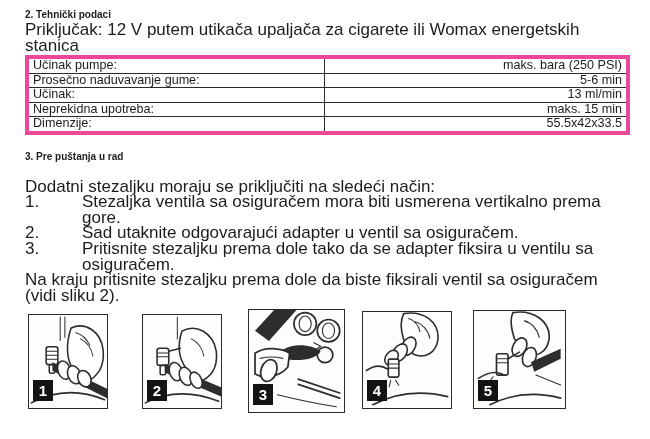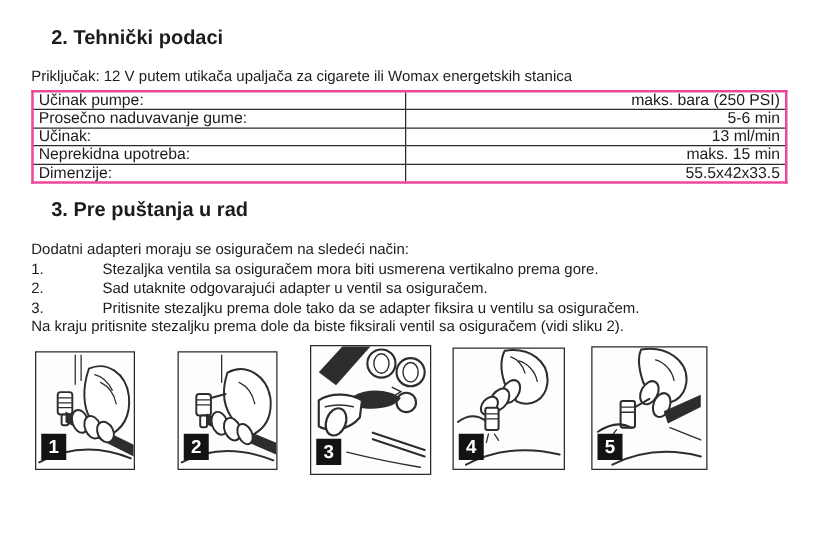--- a/index.html
+++ b/index.html
@@ -2,26 +2,26 @@
 <html><head>
 <meta charset="utf-8">
 <style>
   html,body { margin:0; padding:0; }
   body {
     width:650px; height:439px; overflow:hidden;
     background:#ffffff; color:#1c1c1c;
     font-family:"Liberation Sans", sans-serif;
   }
   .page { padding:7px 20px 0 25px; width:605px; }
-  .heading { font-size:16px; font-weight:bold; line-height:15px; margin:16px; }
-  .body-text { font-size:12px; line-height:15.6px; margin:0; }
+  .heading { font-size:10px; font-weight:bold; line-height:15px; margin:0; }
+  .body-text { font-size:17px; line-height:15.6px; margin:0; }
 
   table.specs {
     border-collapse:collapse; width:100%;
-    border:2px solid #ec4899; margin-top:2px;
+    border:4px solid #ec4899; margin-top:2px;
   }
   table.specs td {
     border:1px solid #2b2b2b;
     font-size:12.6px; line-height:13.5px;
     padding:0 4px; height:13.5px;
   }
   td.spec-label { width:49.5%; text-align:left; }
   td.spec-value { width:50.5%; text-align:right; }
 
   .sec3-heading { margin-top:14px; }
@@ -79,21 +79,21 @@
       </tr>
       <tr>
         <td class="spec-label">Dimenzije:</td>
         <td class="spec-value">55.5x42x33.5</td>
       </tr>
     </tbody>
   </table>
 
   <p class="heading sec3-heading">3. Pre puštanja u rad</p>
 
-  <p class="body-text para-gap">Dodatni adapteri moraju se osiguračem na sledeći način:</p>
+  <p class="body-text para-gap">Dodatni stezaljku moraju se priključiti na sledeći način:</p>
 
   <div class="body-text step">
     <span class="step-num">1.</span>
     <span class="step-text">Stezaljka ventila sa osiguračem mora biti usmerena vertikalno prema gore.</span>
   </div>
   <div class="body-text step">
     <span class="step-num">2.</span>
     <span class="step-text">Sad utaknite odgovarajući adapter u ventil sa osiguračem.</span>
   </div>
   <div class="body-text step">

